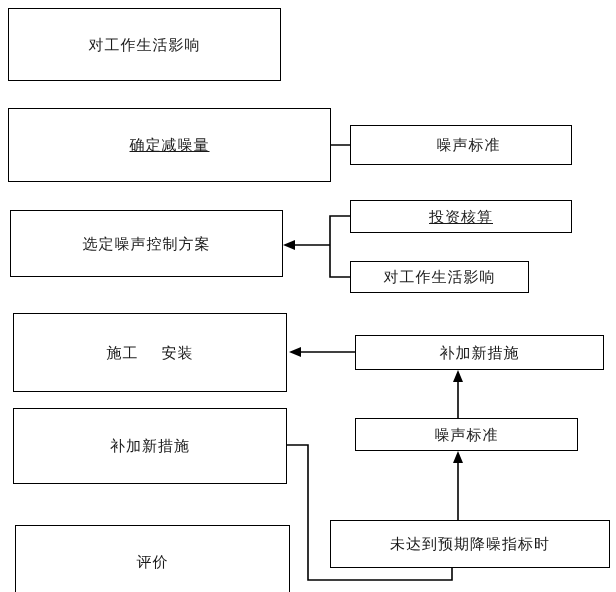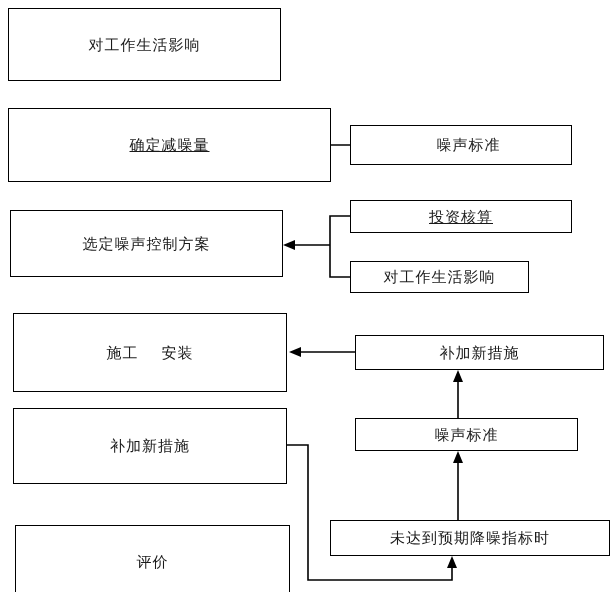--- a/index.html
+++ b/index.html
@@ -100,15 +100,15 @@
   <div class="node" style="left:350px; top:125px; width:222px; height:40px;padding-left:15px;">噪声标准</div>
 
   <div class="node" style="left:350px; top:200px; width:222px; height:33px;text-decoration:underline;">投资核算</div>
 
   <div class="node" style="left:350px; top:261px; width:179px; height:32px;">对工作生活影响</div>
 
   <div class="node" style="left:355px; top:335px; width:249px; height:35px;">补加新措施</div>
 
   <div class="node" style="left:355px; top:418px; width:223px; height:33px;">噪声标准</div>
 
-  <div class="node" style="left:330px; top:520px; width:280px; height:36px;">未达到预期降噪指标时</div>
+  <div class="node" style="left:330px; top:520px; width:280px; height:48px;">未达到预期降噪指标时</div>
 
 </div>
 
 </body></html>

